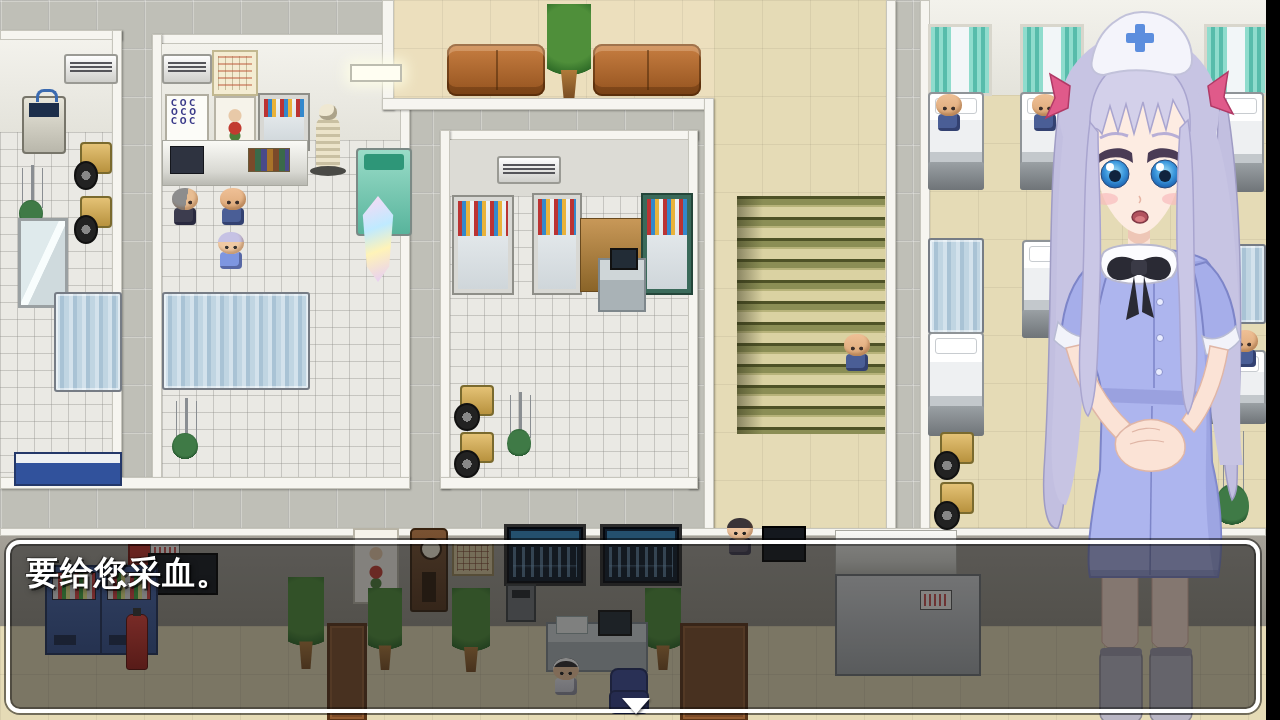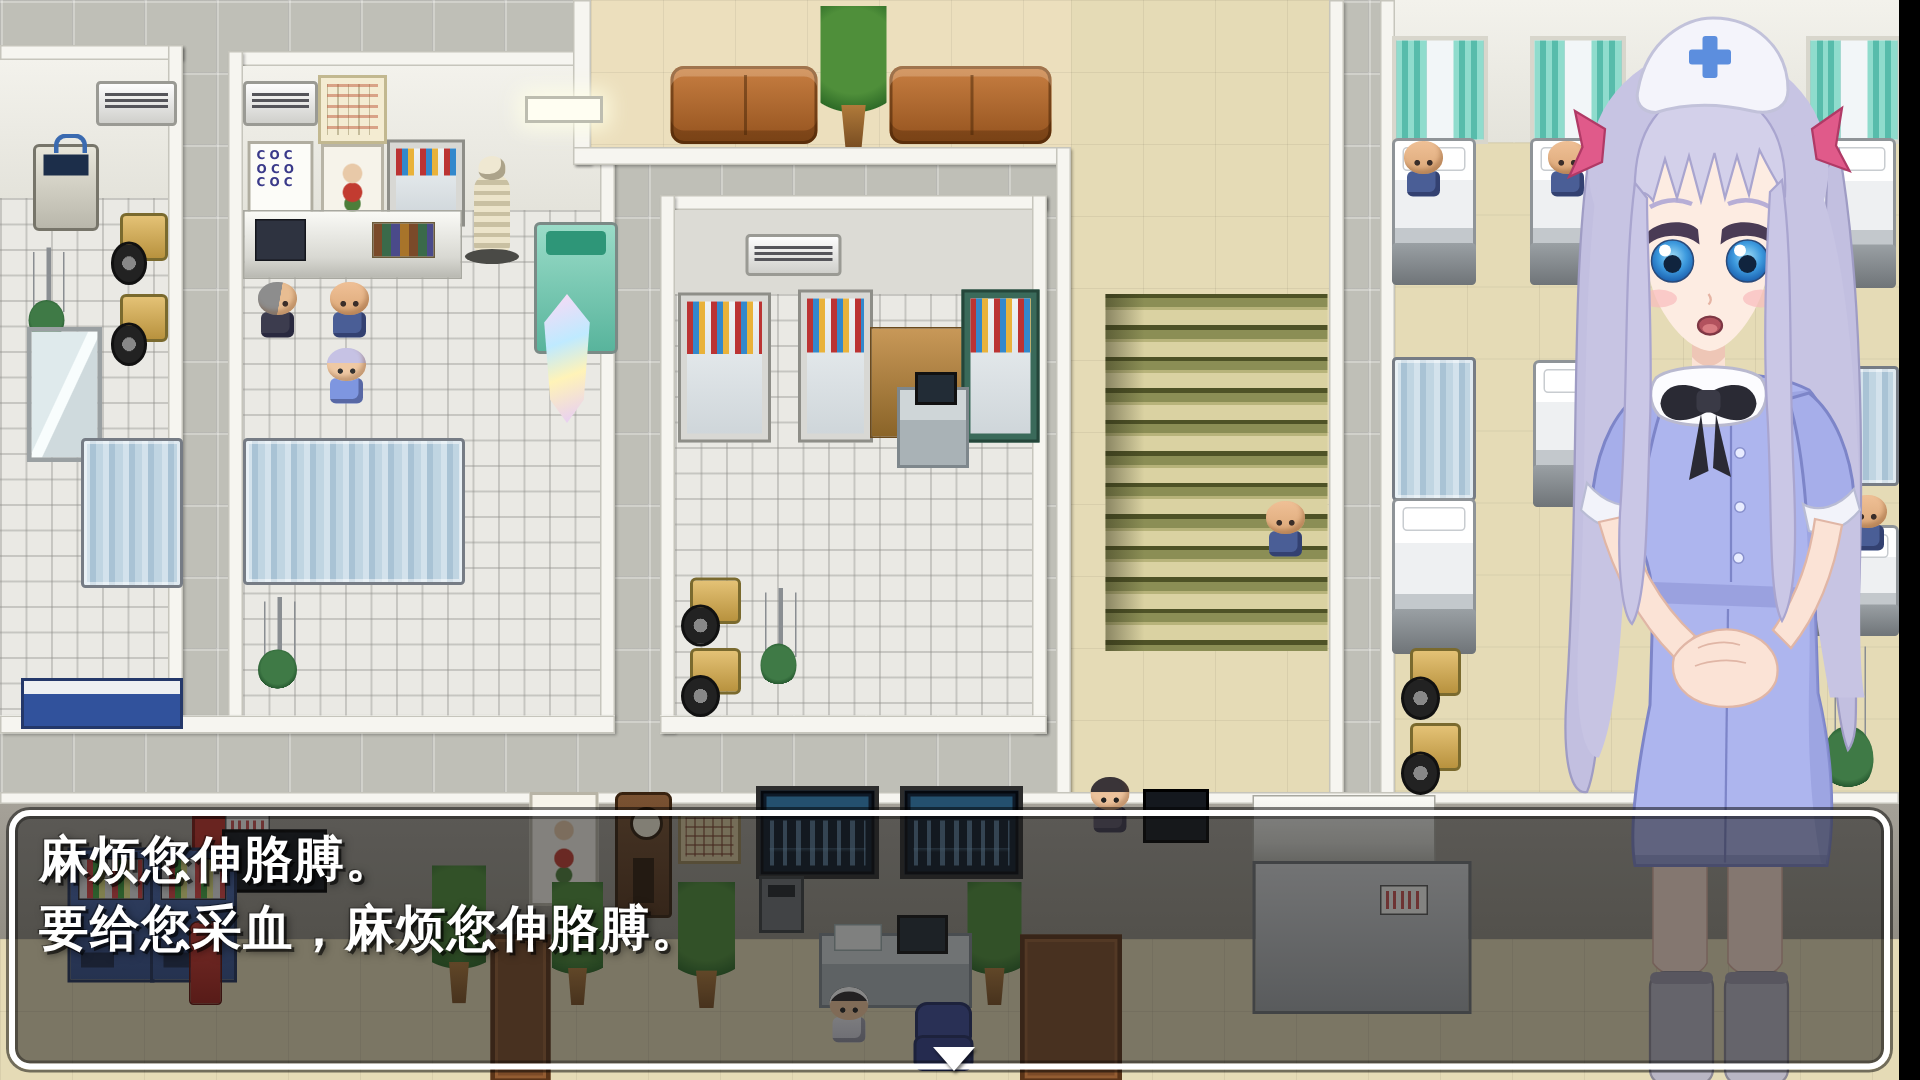--- a/index.html
+++ b/index.html
@@ -428,20 +428,19 @@
       </g>
     </g>
     <g>
       <path d="M30,86 L10,74 L15,98 L6,118 L28,108 Z" fill="#e05a8a" stroke="#b03a66" stroke-width="1.5"></path>
       <path d="M168,86 L188,72 L184,97 L193,114 L171,106 Z" fill="#e05a8a" stroke="#b03a66" stroke-width="1.5"></path>
     </g>
   </svg>
 
   <div class="px dialog" style="left:6px;top:540px;width:1246px;height:165px;z-index:30;">
     <div class="txt">
-      <div>麻烦您伸胳膊。</div>
-      <div>要给您采血，麻烦您伸胳膊。</div>
+      <div>要给您采血。</div>
     </div>
   </div>
   <div class="px cursor" style="left:622px;top:698px;z-index:31;"></div>
 
   <div class="px" style="left:1266px;top:0;width:14px;height:720px;background:#000;z-index:40;"></div>
 </div>
 
 </body></html>

